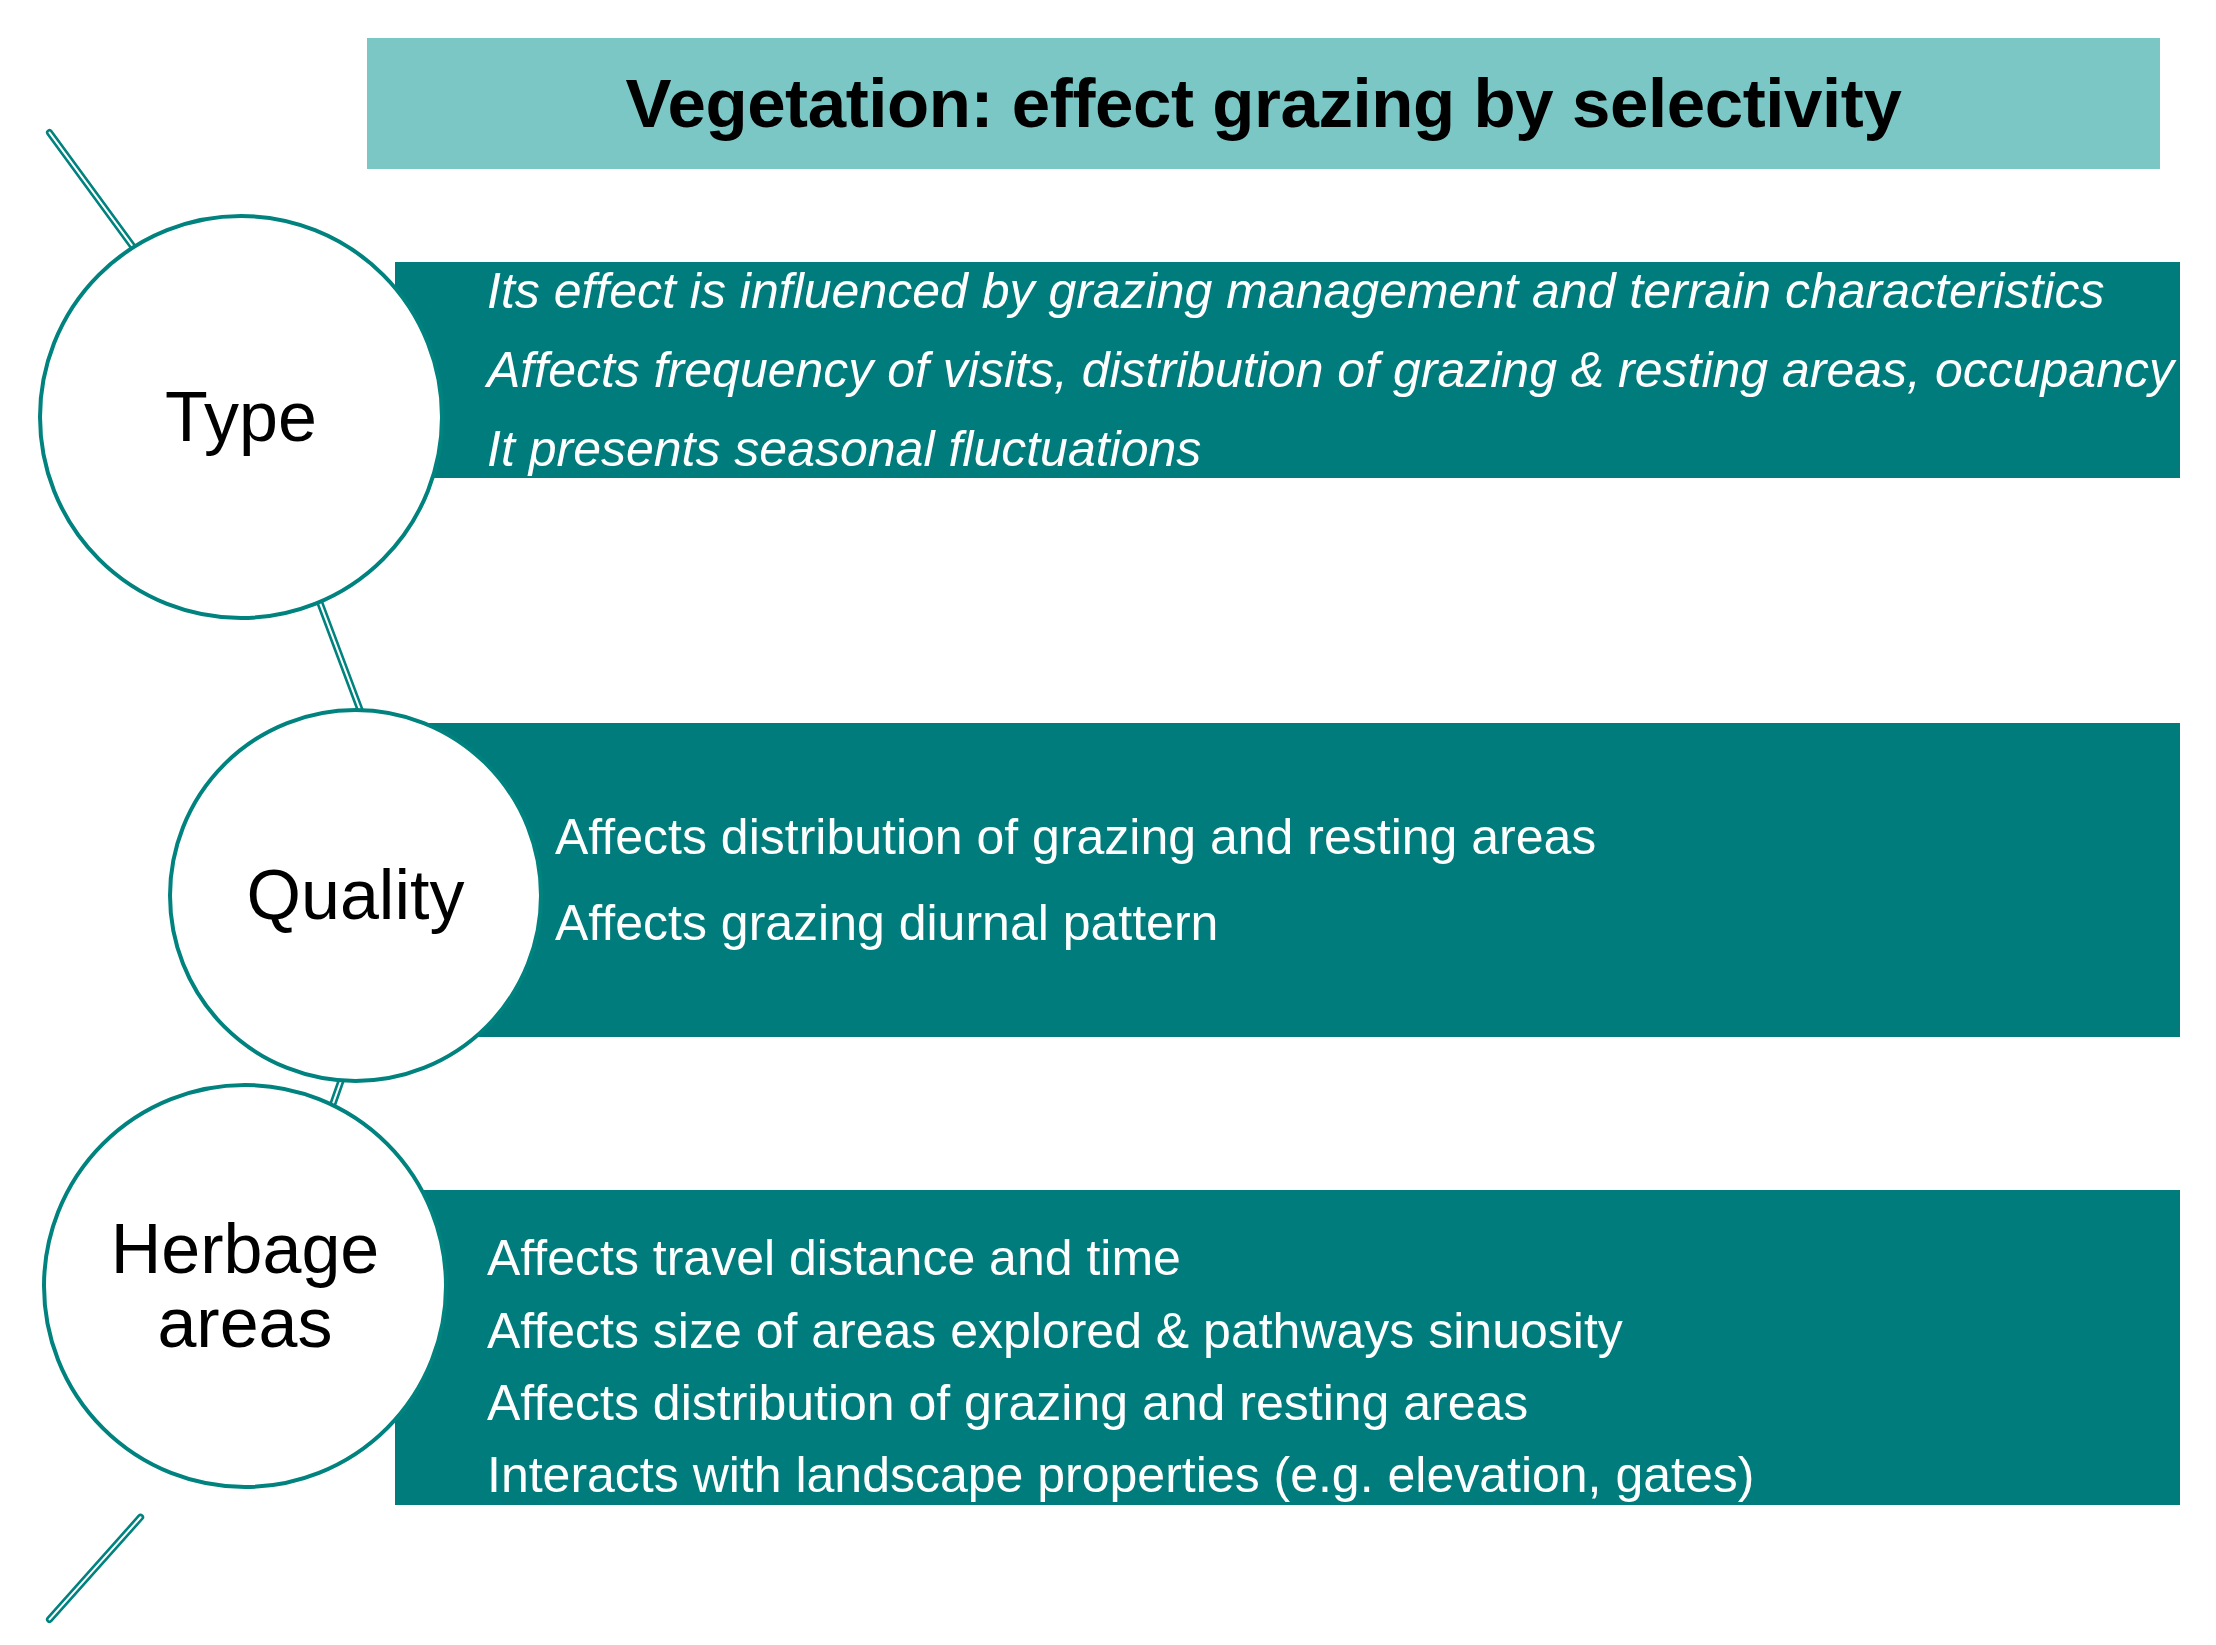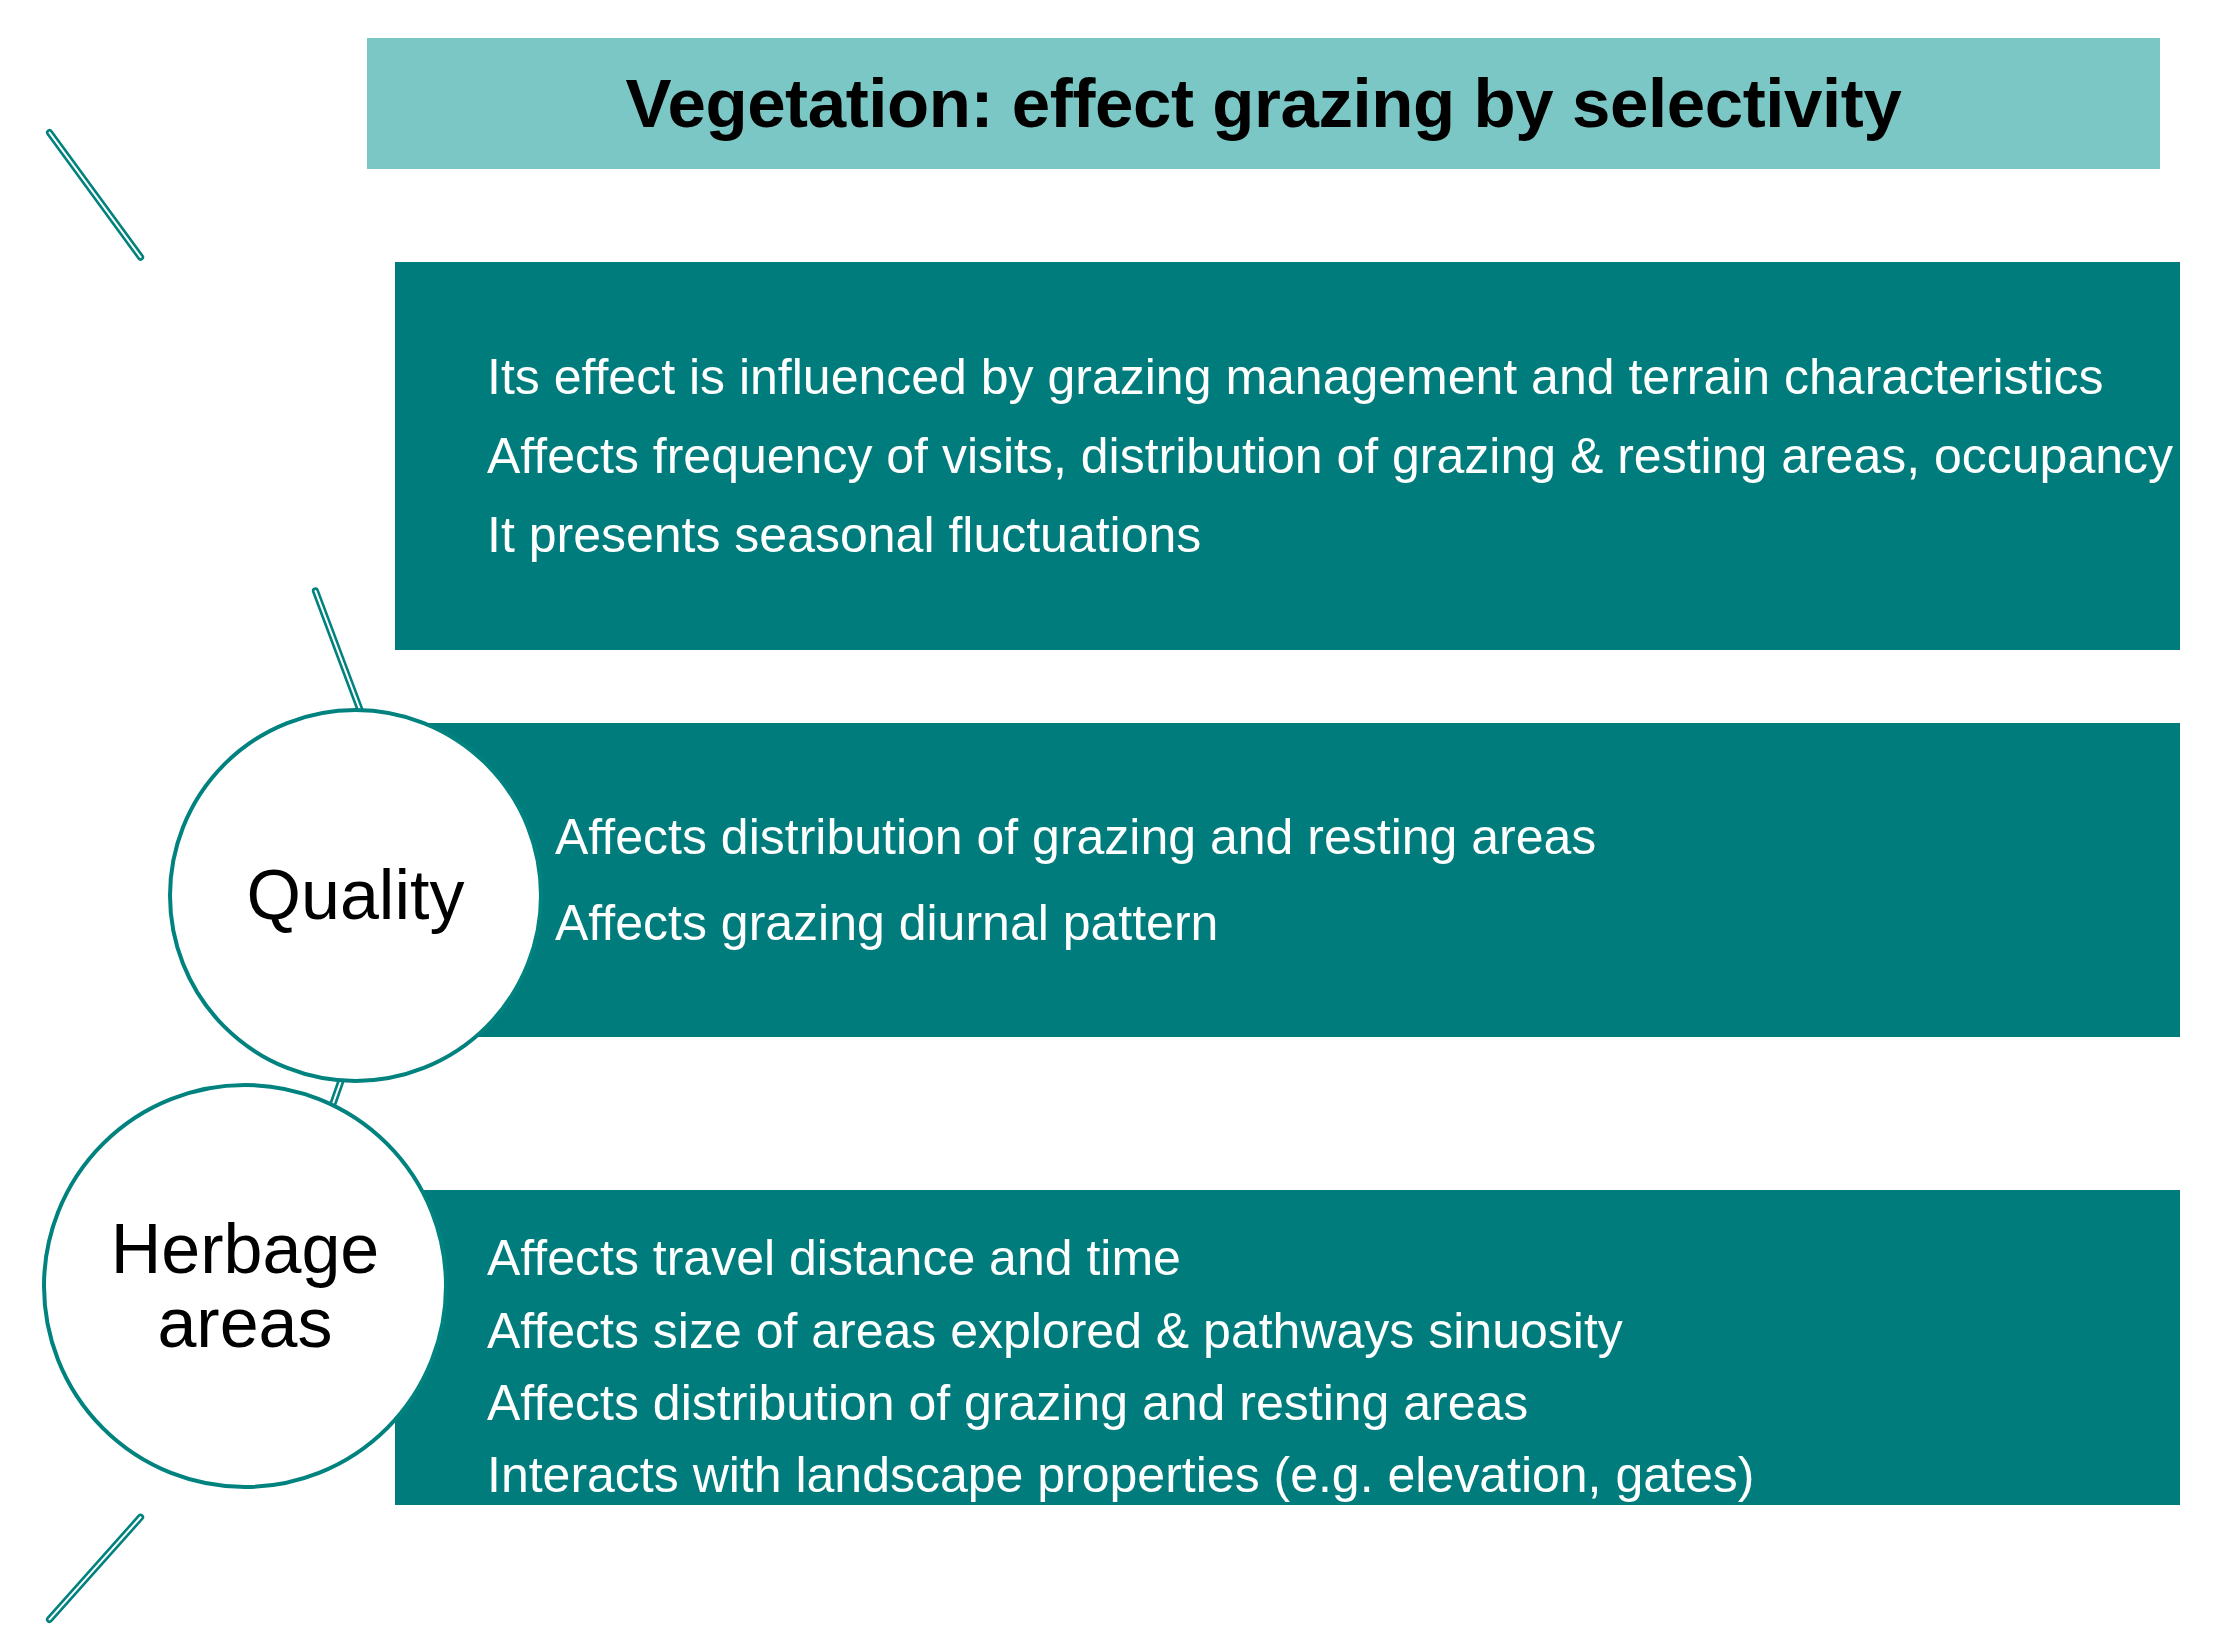--- a/index.html
+++ b/index.html
@@ -40,21 +40,21 @@
   }
 
   
   .bar {
     position: absolute;
     left: 395px;
     width: 1785px;
     background: #007c7c;
     box-sizing: border-box;
   }
-  .bar-1 { top: 262px;  height: 388px; }
+  .bar-1 { top: 262px;  height: 216px; font-style: italic; }
   .bar-2 { top: 723px;  height: 314px; }
   .bar-3 { top: 1190px; height: 315px; }
 
   .bar-lines {
     position: absolute;
     left: 0;
     top: 0;
     width: 100%;
     height: 100%;
     display: flex;
@@ -154,20 +154,23 @@
 
   <div class="bar bar-3">
     <div class="bar-lines">
       <div class="bar-line">Affects travel distance and time</div>
       <div class="bar-line">Affects size of areas explored &amp;  pathways sinuosity</div>
       <div class="bar-line">Affects distribution of grazing and resting areas</div>
       <div class="bar-line">Interacts with landscape properties (e.g. elevation, gates)</div>
     </div>
   </div>
 
+  <div class="node-circle circle-1">
+    <span class="node-label">Type</span>
+  </div>
 
   <div class="node-circle circle-2">
     <span class="node-label">Quality</span>
   </div>
 
   <div class="node-circle circle-3">
     <span class="node-label">
       <span>Herbage</span><br>
       <span>areas</span>
     </span>

